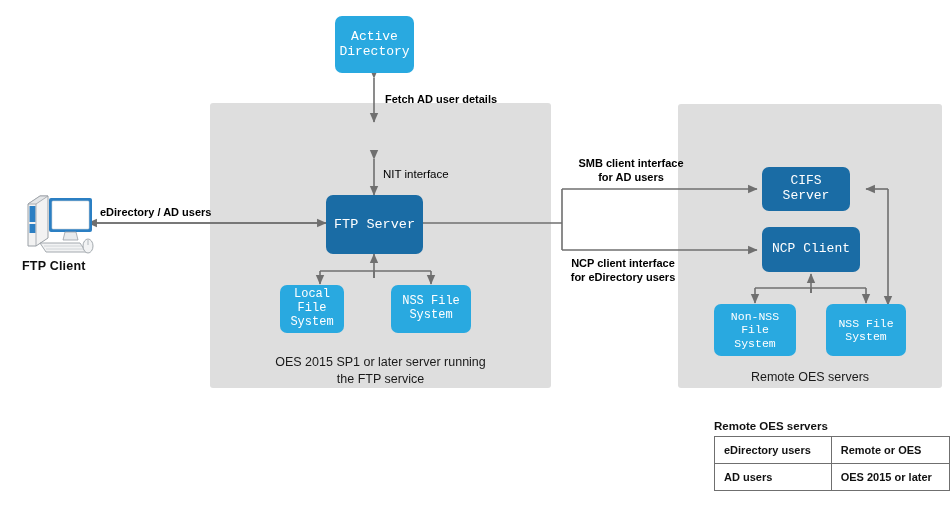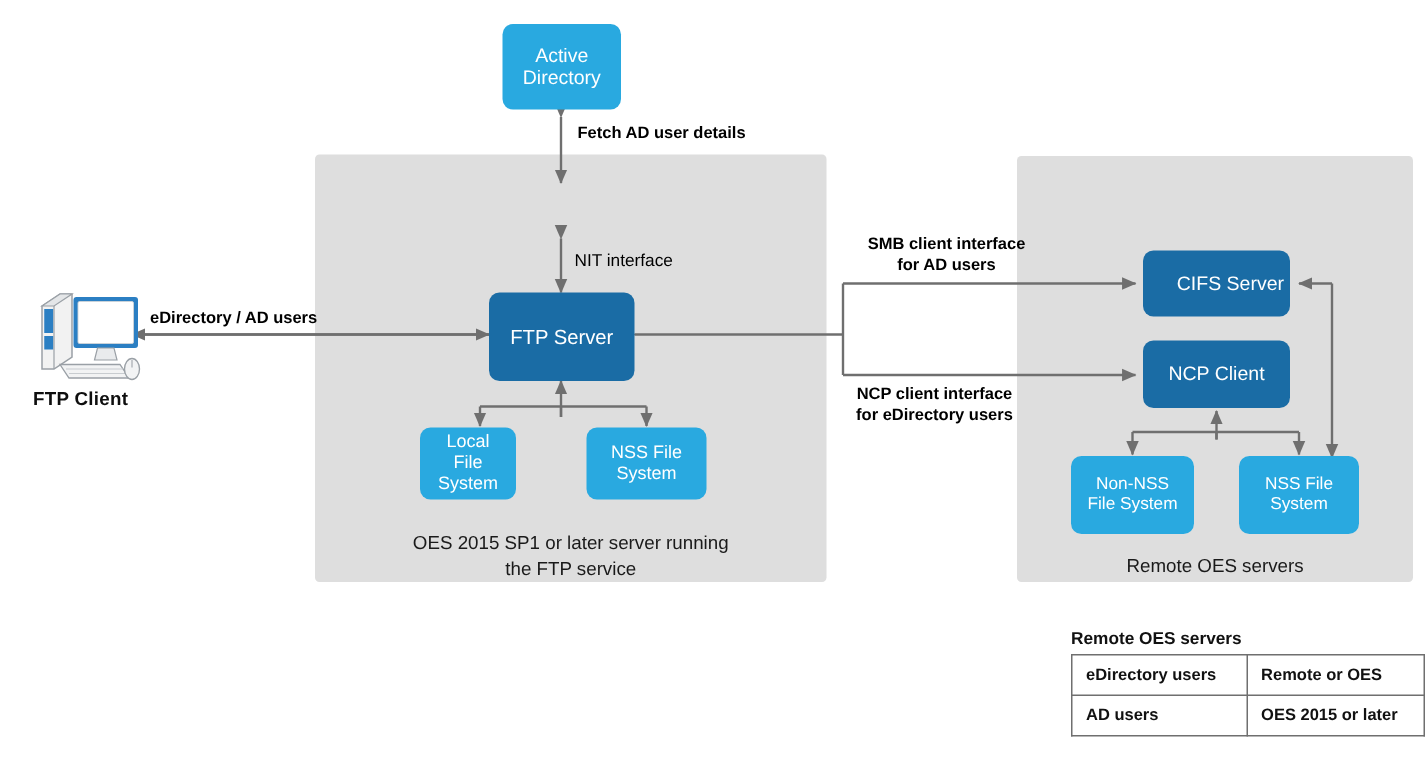--- a/index.html
+++ b/index.html
@@ -26,21 +26,21 @@
   .node {
     position: absolute;
     border-radius: 7px;
     display: flex;
     align-items: center;
     justify-content: center;
     text-align: center;
     color: #ffffff;
     line-height: 1.15;
     box-sizing: border-box;
-    font-family: Liberation Sans, sans-serif;
+    font-family: Liberation Mono, monospace;
   }
   .node.light { background: #29a9e0; }
   .node.dark  { background: #1a6ca5; }
   .node span { display: block; padding: 0 4px; }
 
   .caption {
     position: absolute;
     text-align: center;
     color: #1a1a1a;
     font-size: 12.5px;
@@ -173,21 +173,21 @@
     </span>
   </div>
 
   <div class="node light" style="left:391px; top:285px; width:80px; height:48px; font-size:12px;">
     <span>
       <span>NSS File</span>
       <span>System</span>
     </span>
   </div>
 
-  <div class="node dark" style="left:762px; top:167px; width:98px; height:44px; font-size:13px;justify-content:flex-end;">
+  <div class="node dark" style="left:762px; top:167px; width:88px; height:44px; font-size:13px;">
     <span>CIFS Server</span>
   </div>
 
   <div class="node dark" style="left:762px; top:227px; width:98px; height:45px; font-size:13px;">
     <span>NCP Client</span>
   </div>
 
   <div class="node light" style="left:714px; top:304px; width:82px; height:52px; font-size:11.5px;">
     <span>
       <span>Non-NSS</span>
@@ -204,21 +204,21 @@
 
   <div class="caption" style="left:210px; top:354px; width:341px;">
     <div>OES 2015 SP1 or later server running</div>
     <div>the FTP service</div>
   </div>
 
   <div class="caption" style="left:678px; top:369px; width:264px;">
     <div>Remote OES servers</div>
   </div>
 
-  <div class="edge-label bold" style="left:385px; top:82px;">Fetch AD user details</div>
+  <div class="edge-label bold" style="left:385px; top:92px;">Fetch AD user details</div>
 
   <div class="edge-label" style="left:383px; top:167px; font-size:11.5px;">NIT interface</div>
 
   <div class="edge-label bold" style="left:100px; top:205px;">eDirectory / AD users</div>
 
   <div class="edge-label bold center" style="left:556px; top:156px; width:150px;">
     <div>SMB client interface</div>
     <div>for AD users</div>
   </div>
 

